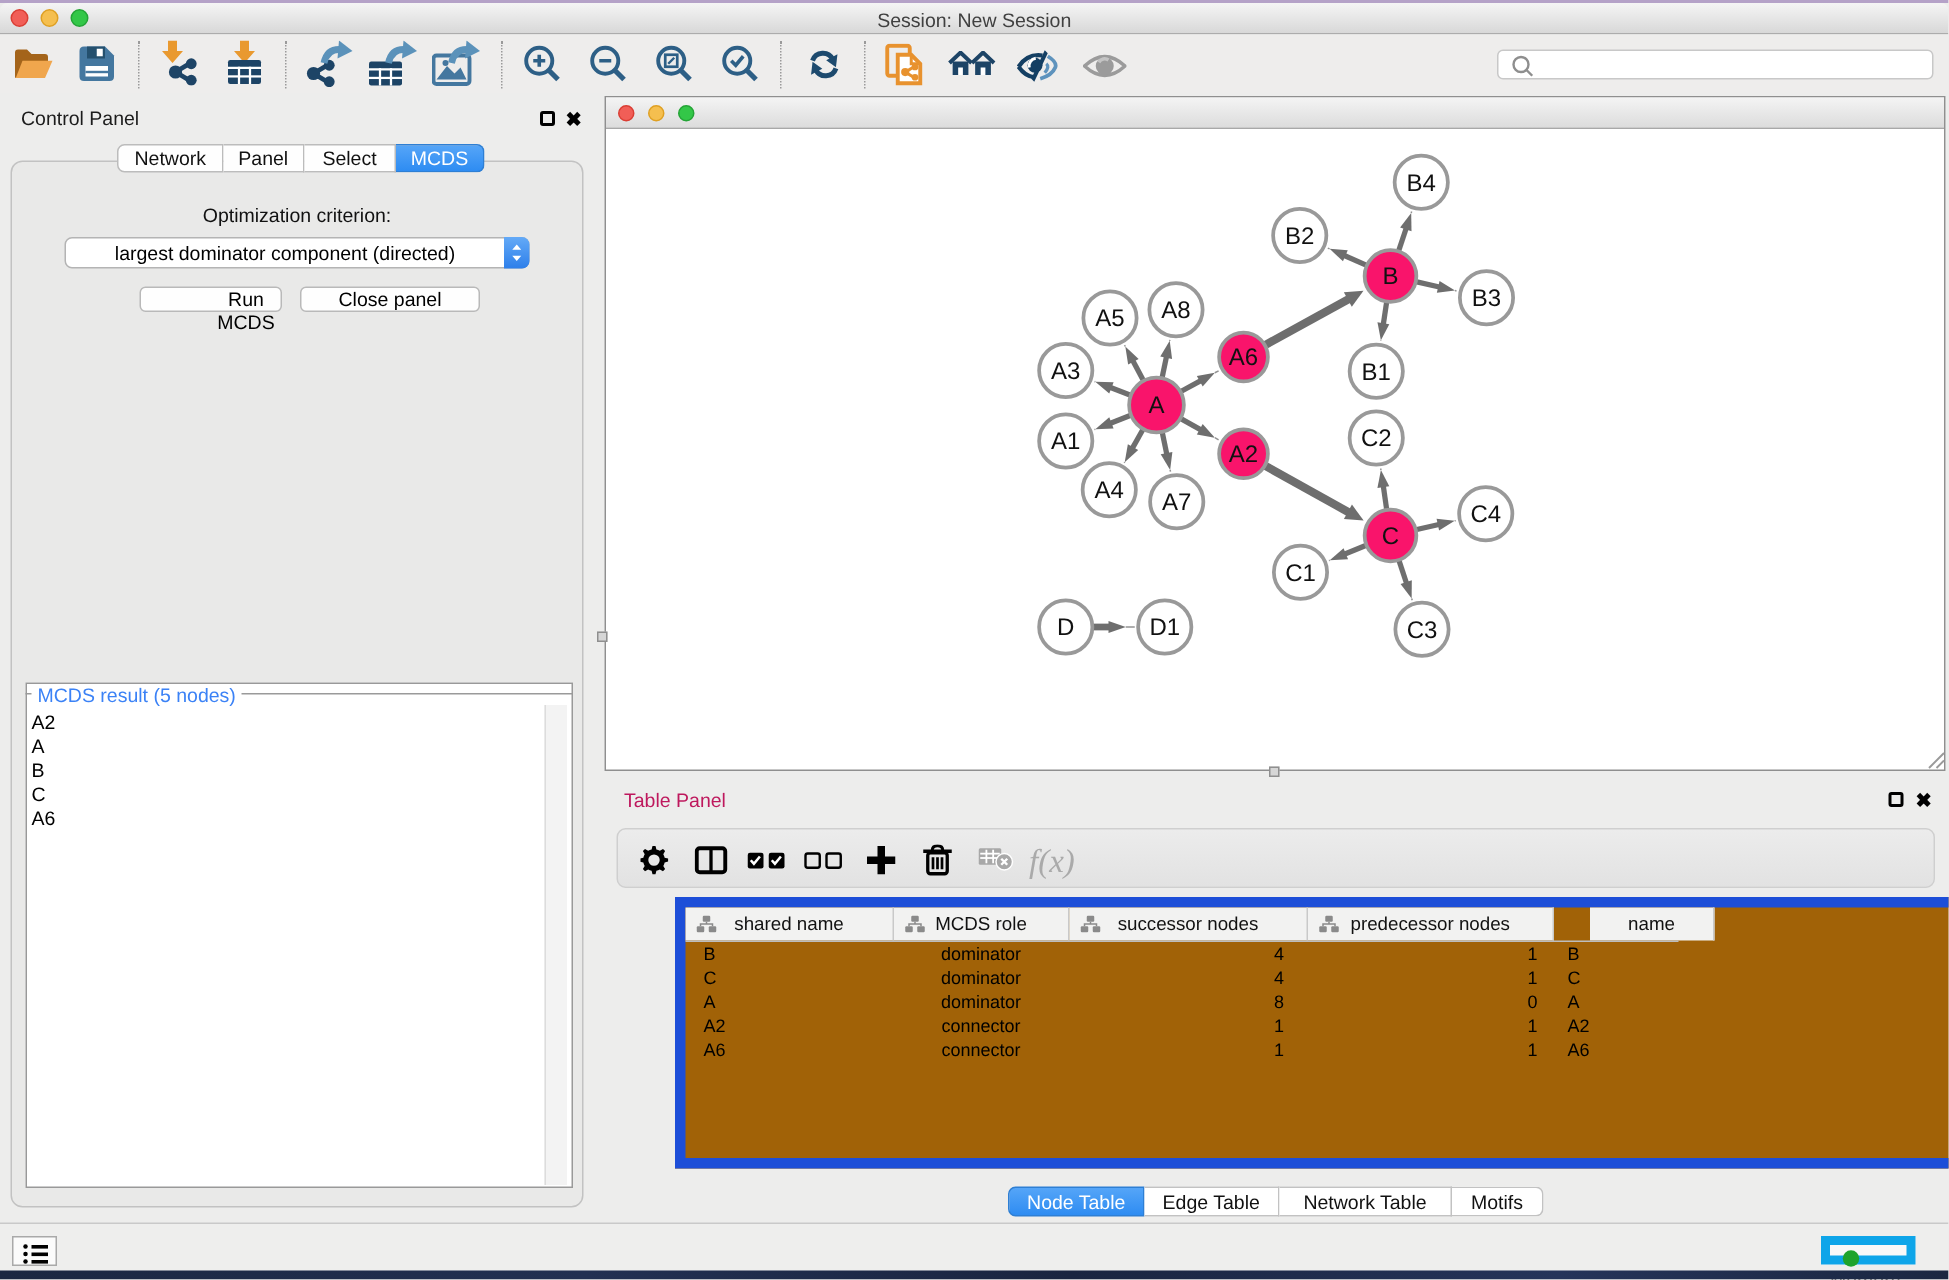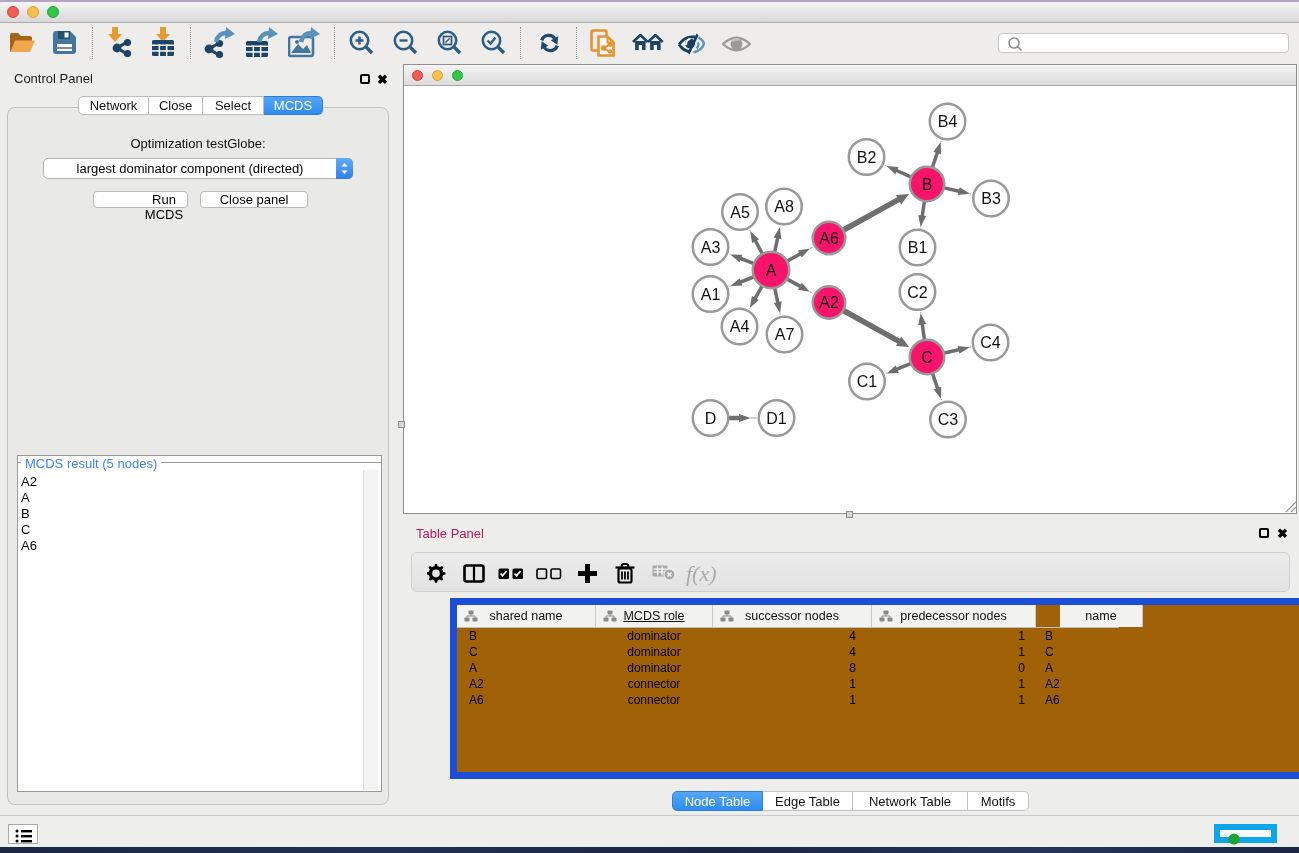--- a/index.html
+++ b/index.html
@@ -86,20 +86,21 @@
 #bottomstrip { left:0; top:847px; width:1299px; height:6px;
   background:linear-gradient(90deg,#1b2741,#223052 30%,#1a2540 55%,#25345a 80%,#1b2741); }
 </style>
 </head>
 <body>
 <div class="abs" id="purple"></div>
 <div class="abs" id="titlebar">
   <div class="tl" style="left:7px; background:#f15e57; border:1px solid #da3e34;"></div>
   <div class="tl" style="left:27px; background:#f5bf4f; border:1px solid #dfa023;"></div>
   <div class="tl" style="left:47px; background:#33c748; border:1px solid #24a436;"></div>
+  <div class="abs" id="title-text">Session: New Session</div>
 </div>
 
 <div class="abs" id="toolbar">
   <svg class="abs" style="left:8px; top:7px;" width="28" height="24">
       <path d="M2 22 L2 5 Q2 3 4 3 L10 3 L13 6 L22 6 Q24 6 24 8 L24 11 Z" fill="#a4641a"></path>
       <path d="M2.5 22 L7 10.5 L27 10.5 L22 22 Z" fill="#f0a64d"></path>
     </svg>
 <svg class="abs" style="left:52px; top:7px;" width="26" height="25">
       <path d="M1 4 Q1 1 4 1 L18 1 L24 7 L24 21 Q24 24 21 24 L4 24 Q1 24 1 21 Z" fill="#44779f"></path>
       <rect x="6" y="1" width="12" height="8" fill="#24506e"></rect>
@@ -224,34 +225,34 @@
       <circle cx="7" cy="7" r="5" fill="none" stroke="#8e8e8e" stroke-width="1.6"></circle>
       <line x1="10.5" y1="10.5" x2="14.5" y2="14.5" stroke="#8e8e8e" stroke-width="1.6"></line>
     </svg>
   </div>
 
 <div class="abs" id="cp-label">Control Panel</div>
 <div class="abs float-ic" style="left:360px; top:74px;"></div>
 <div class="abs x-ic" style="left:377px; top:75px;">✖</div>
 <div class="abs" id="cp-pane"></div>
 <div class="abs tab first" style="left:78px; width:71px;">Network</div>
-<div class="abs tab" style="left:149px; width:54px;">Close</div>
+<div class="abs tab" style="left:149px; width:54px;">Panel</div>
 <div class="abs tab" style="left:203px; width:61px;">Select</div>
 <div class="abs tab last sel" style="left:264px; width:59px;">MCDS</div>
-<div class="abs" id="opt-label">Optimization testGlobe:</div>
+<div class="abs" id="opt-label">Optimization criterion:</div>
 <div class="abs" id="dropdown">
     <span style="display:block; padding-right:16px;">largest dominator component (directed)</span>
   </div>
 <div class="abs" id="dd-btn">
 <svg width="17" height="21">
       <path d="M5.5 8.5 L8.5 5 L11.5 8.5 Z M5.5 12.5 L8.5 16 L11.5 12.5 Z" fill="#fff"></path>
     </svg>
 </div>
 <div class="abs btn" style="left:93px; width:95px;padding-left:47px;">Run MCDS</div>
-<div class="abs btn" style="left:200px; width:108px;">Close panel</div>
+<div class="abs btn" style="left:200px; width:120px;">Close panel</div>
 
 <div class="abs" id="mcds-box"></div>
 <div class="abs" id="mcds-borderline"></div>
 <div class="abs" id="mcds-title">MCDS result (5 nodes)</div>
 <div class="abs" id="mcds-scroll"></div>
 <div class="abs mitem" style="top:474px;">A2</div>
 <div class="abs mitem" style="top:490px;">A</div>
 <div class="abs mitem" style="top:506px;">B</div>
 <div class="abs mitem" style="top:522px;">C</div>
 <div class="abs mitem" style="top:538px;">A6</div>
@@ -407,21 +408,21 @@
       <rect x="1.5" y="8.4" width="13" height="1.2" fill="#fff"></rect>
       <rect x="5" y="3.5" width="1.2" height="9" fill="#fff"></rect>
       <rect x="9.5" y="3.5" width="1.2" height="9" fill="#fff"></rect>
       <circle cx="17.5" cy="11.5" r="5.5" fill="#a8a8a8" stroke="#fff" stroke-width="1"></circle>
       <path d="M15.5 9.5 L19.5 13.5 M19.5 9.5 L15.5 13.5" stroke="#fff" stroke-width="1.6"></path>
     </svg>
 <div style="position:absolute; left:274px; top:8px; font-family:'Liberation Serif', serif; font-style:italic; font-size:22px; color:#aaaaaa;">f(x)</div>
 </div>
 <div class="abs" id="tp-table">
   <div class="hcell" style="left:0; width:139px;">shared name</div>
-  <div class="hcell" style="left:139px; width:117px;text-decoration:underline;">MCDS role</div>
+  <div class="hcell" style="left:139px; width:117px;">MCDS role</div>
   <div class="hcell" style="left:256px; width:159px;">successor nodes</div>
   <div class="hcell" style="left:415px; width:164px;">predecessor nodes</div>
   <div class="hcell" style="left:603px; width:83px;text-align:center;">name</div>
   <div class="abs" id="hdr-bottom"></div>
   <svg style="position:absolute; left:7px; top:5px;" width="14" height="12">
       <rect x="4.5" y="0.5" width="5" height="4" rx="0.8" fill="#8a8a8a"></rect>
       <rect x="0.5" y="7.5" width="5" height="4" rx="0.8" fill="#8a8a8a"></rect>
       <rect x="8.5" y="7.5" width="5" height="4" rx="0.8" fill="#8a8a8a"></rect>
       <path d="M7 4.5 L7 6 M3 7.5 L3 6 L11 6 L11 7.5" stroke="#8a8a8a" stroke-width="1" fill="none"></path>
     </svg>

